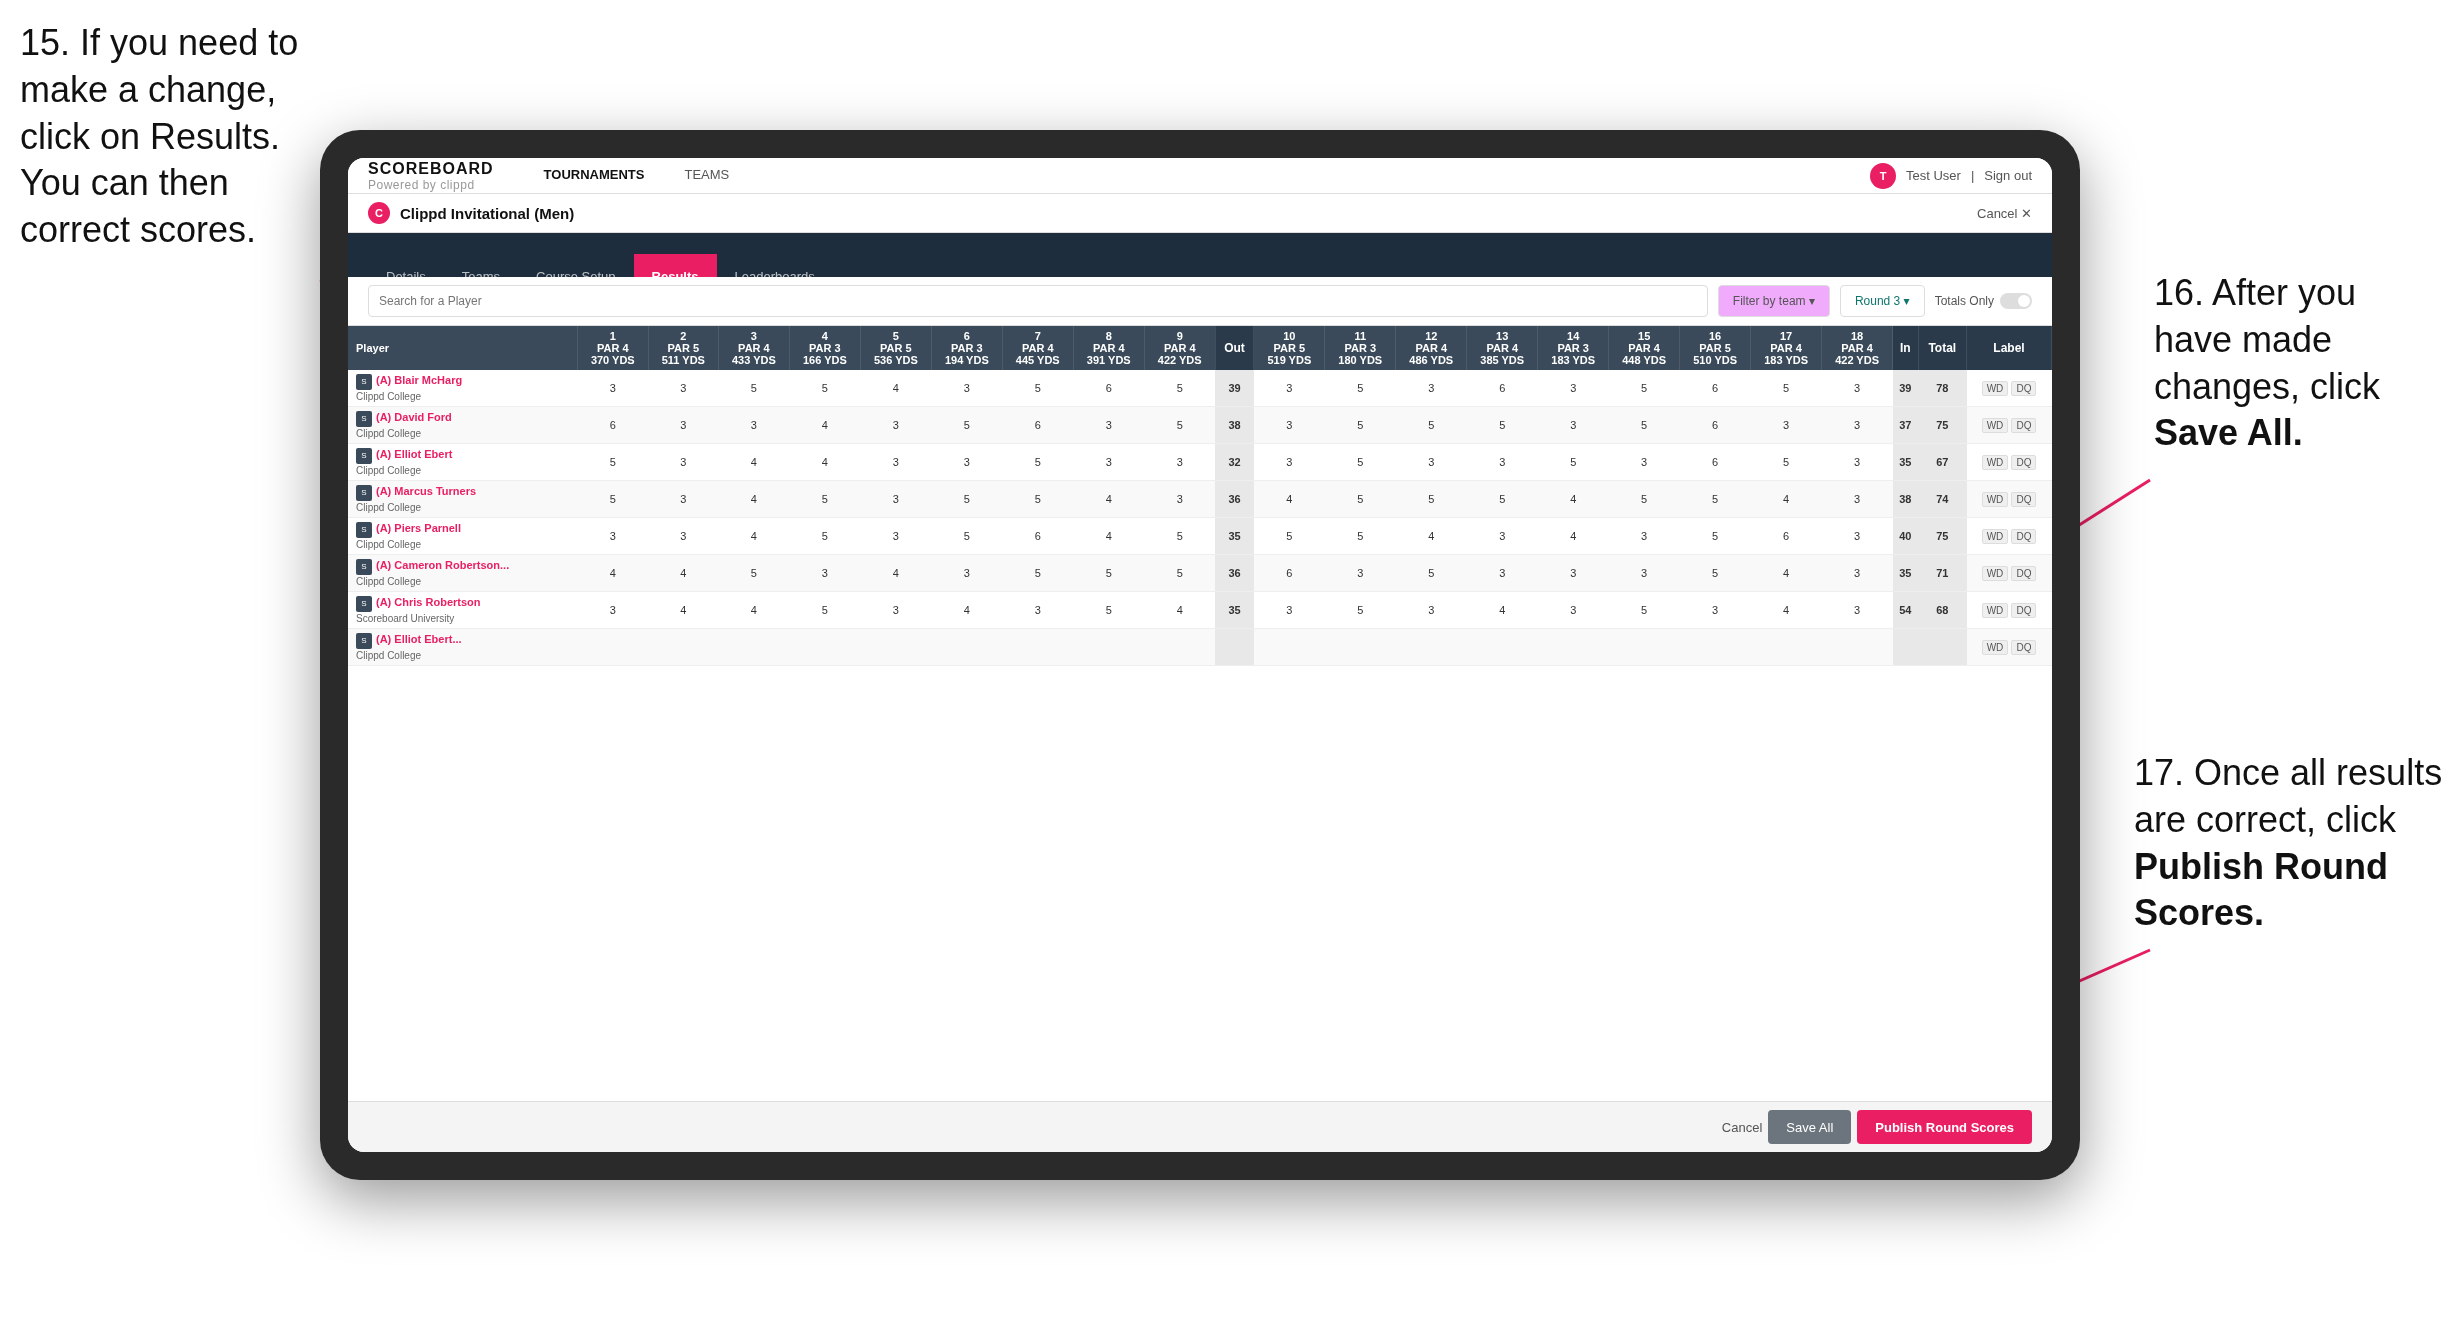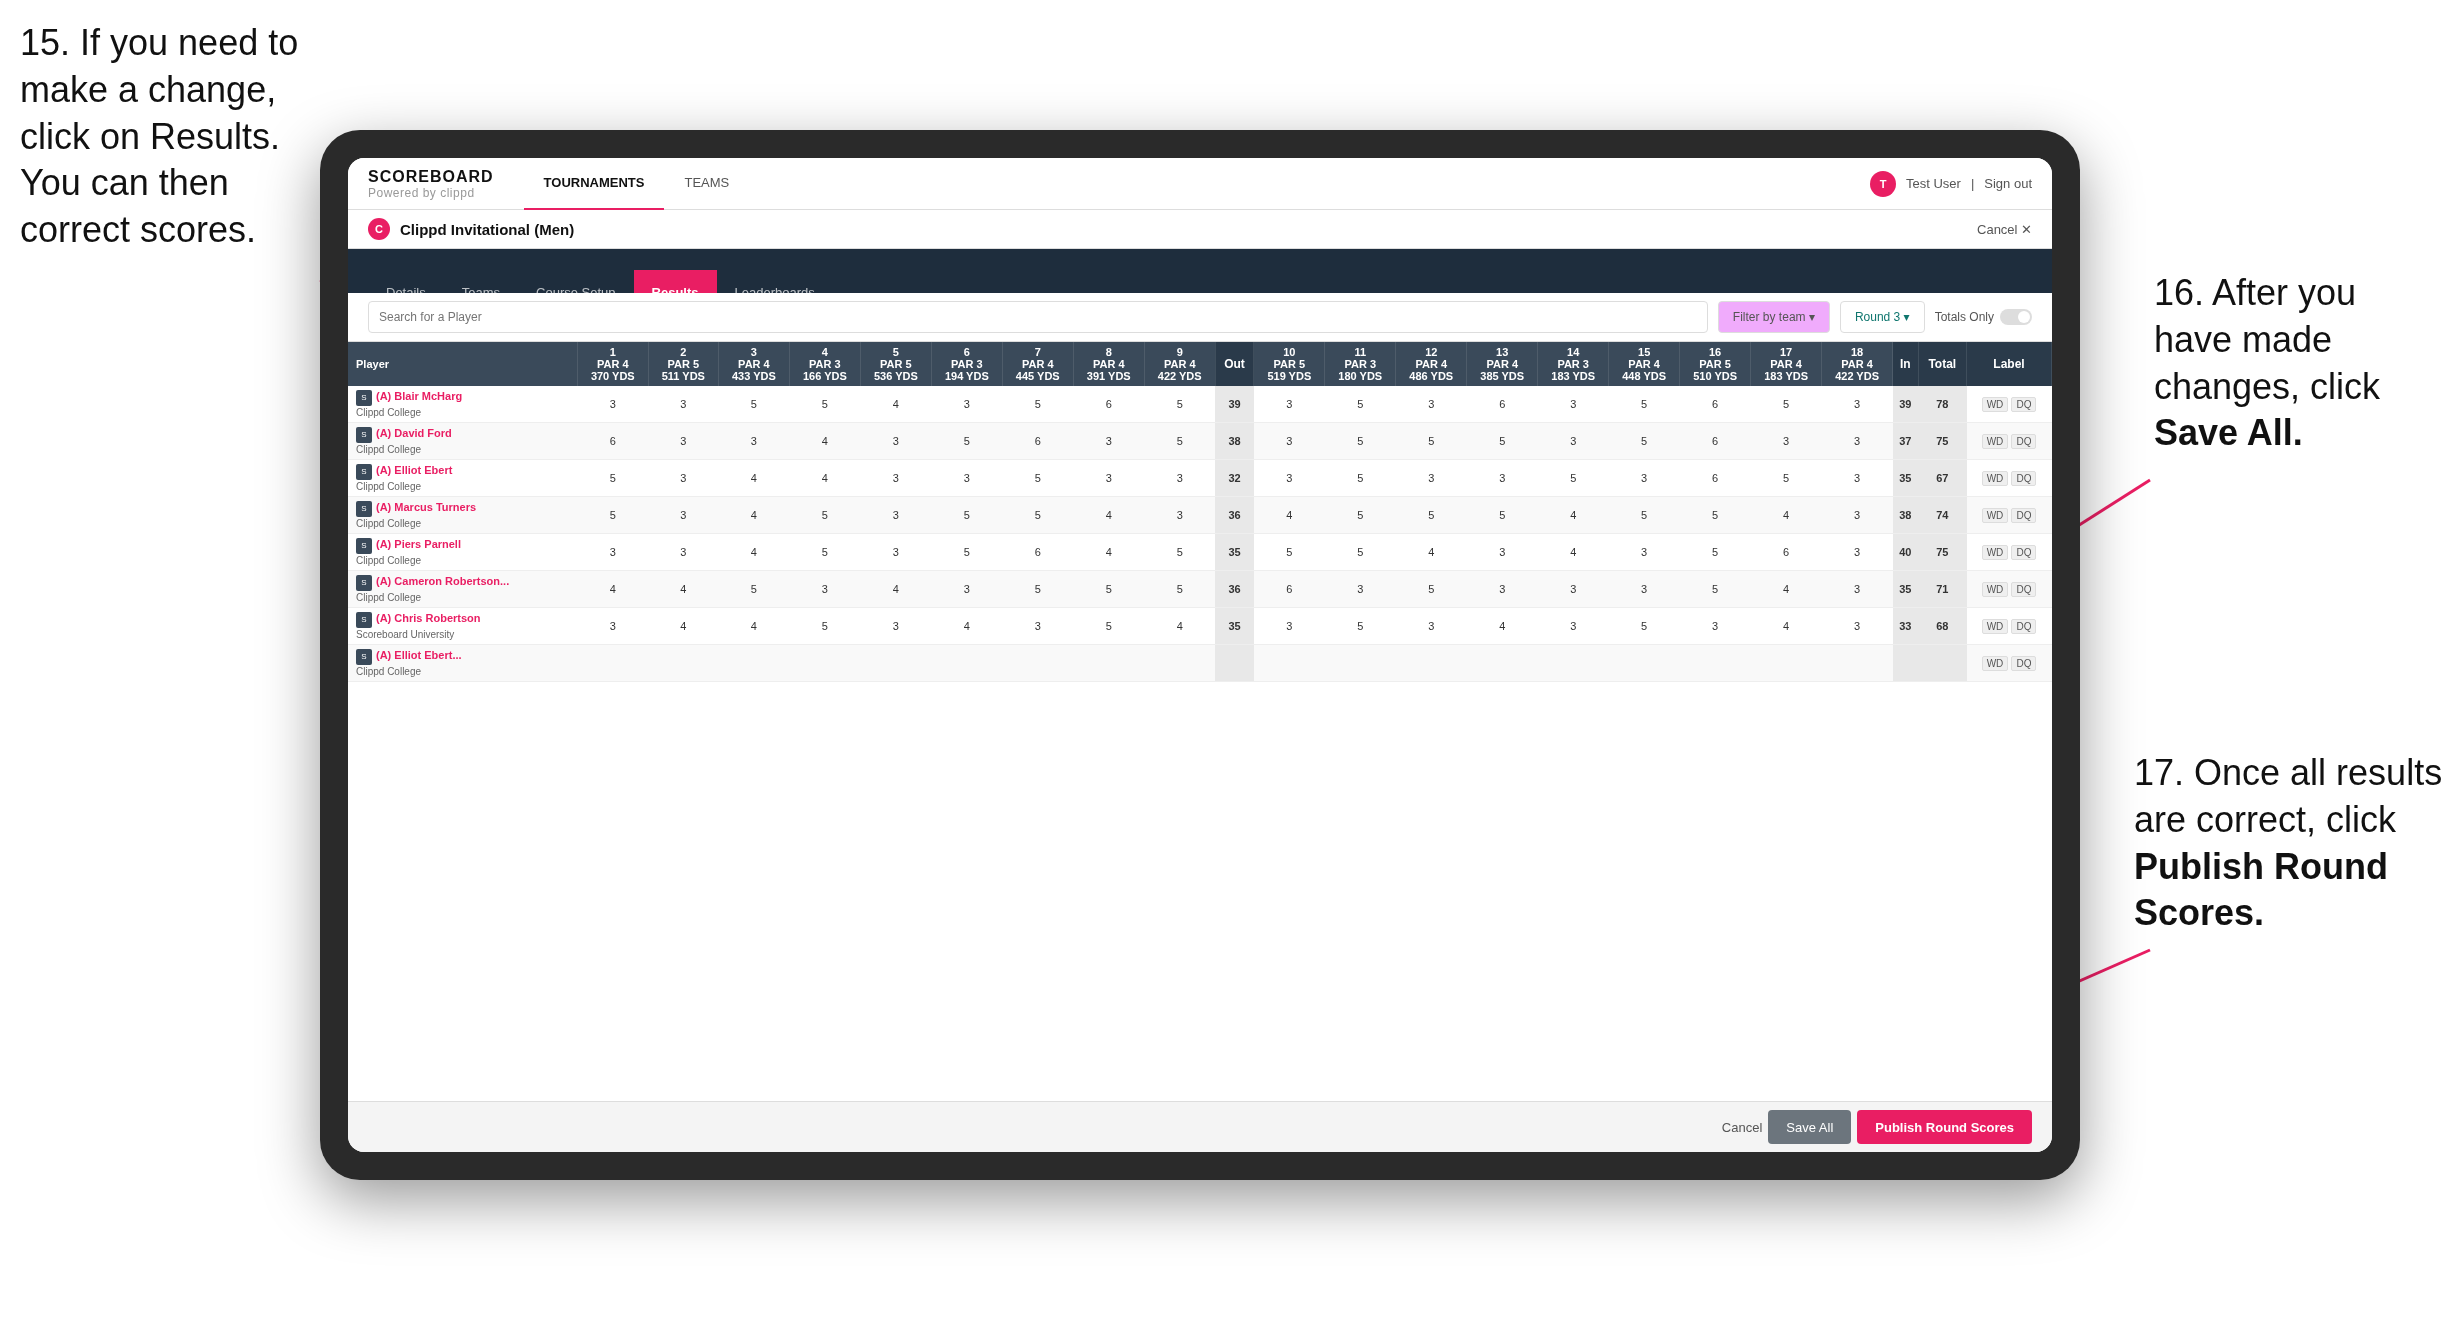--- a/index.html
+++ b/index.html
@@ -81,21 +81,21 @@
       flex-direction: column;
     }
 
     
     .top-nav {
       background: #ffffff;
       border-bottom: 1px solid #ddd;
       display: flex;
       align-items: center;
       padding: 0 20px;
-      height: 52px;
+      height: 36px;
       flex-shrink: 0;
     }
     .logo {
       display: flex;
       flex-direction: column;
       margin-right: 30px;
     }
     .logo-main {
       font-size: 16px;
       font-weight: 800;
@@ -805,21 +805,21 @@
               <td class="out-total">35</td>
               <td>3</td>
               <td>5</td>
               <td>3</td>
               <td>4</td>
               <td>3</td>
               <td>5</td>
               <td>3</td>
               <td>4</td>
               <td>3</td>
-              <td class="out-total">33</td>
+              <td class="out-total">54</td>
               <td class="out-total">68</td>
               <td><button class="wd-btn">WD</button> <button class="dq-btn">DQ</button></td>
             </tr>
             <tr>
               <td class="player-cell"><span class="player-indicator">S</span><span class="player-name"><a href="#">(A) Elliot Ebert...</a></span><br><span class="player-team">Clippd College</span></td>
               <td></td>
               <td></td>
               <td></td>
               <td></td>
               <td></td>

